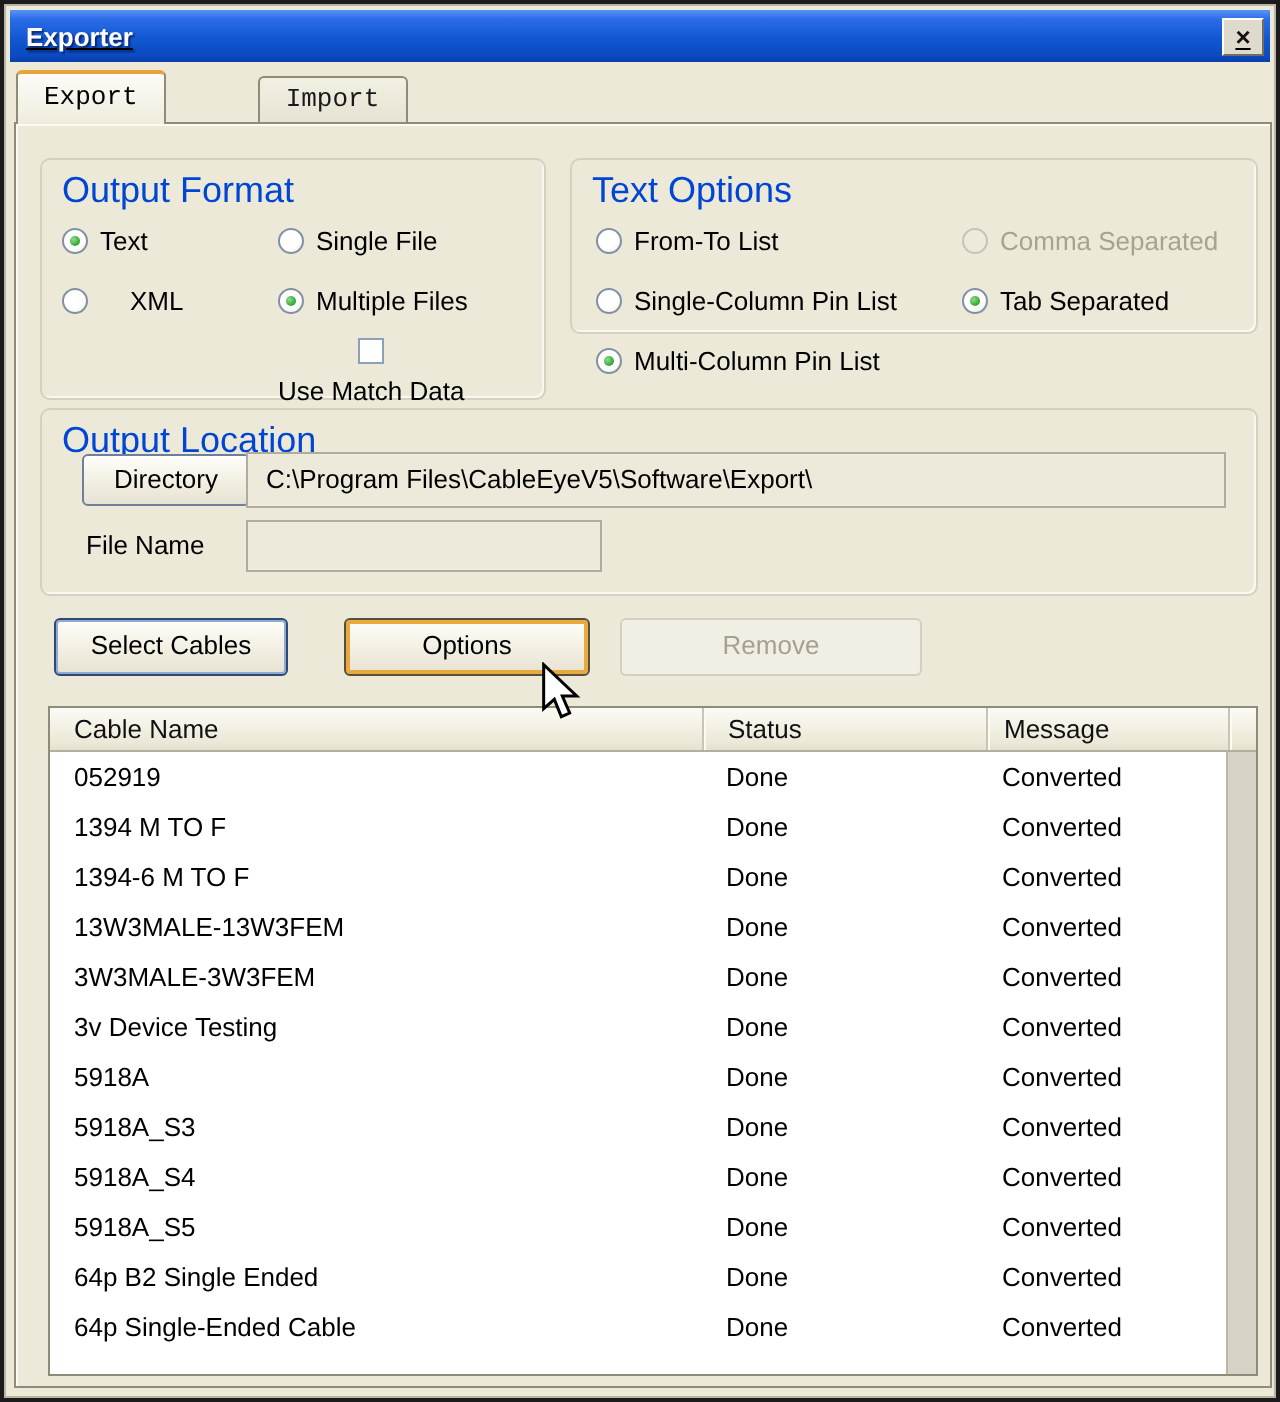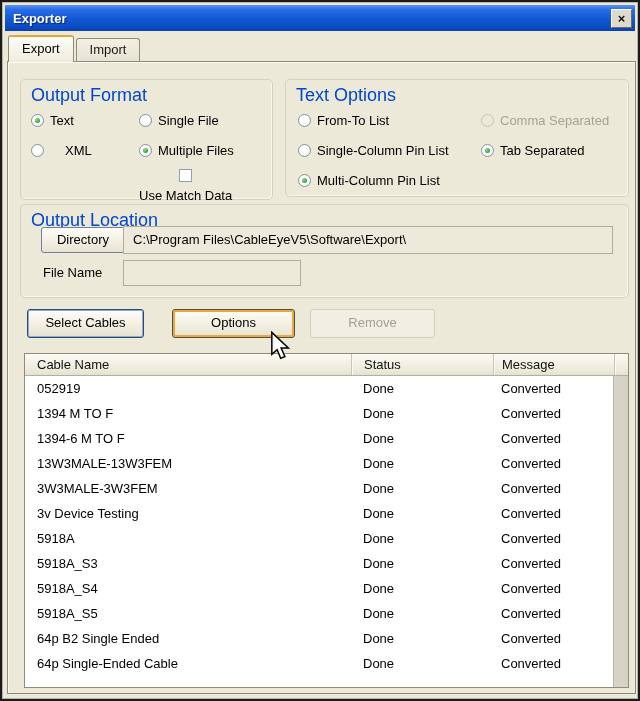--- a/index.html
+++ b/index.html
@@ -5,45 +5,45 @@
   * { margin:0; padding:0; box-sizing:border-box; }
   html,body { background:#fff; }
   body { font-family:"Liberation Sans", sans-serif; font-size:13px; color:#000; }
   .stage { position:relative; width:640px; height:701px; overflow:hidden; }
 
   
   .window { position:absolute; inset:0; border:2px solid #1b1b1b; background:#ece9d8;
             box-shadow:inset 0 0 0 1px #b8b5a4; }
   .titlebar { position:absolute; left:3px; right:3px; top:3px; height:26px;
               background:linear-gradient(180deg,#5a93f5 0%,#2a6ce8 18%,#1257d2 55%,#0b4ac0 88%,#0a3fae 100%);
-              display:flex; align-items:center; padding:0 3px 0 8px; }
+              display:flex; align-items:center; padding:0 3px 0 8px;text-decoration:underline; }
   .title-text { color:#fff; font-weight:bold; font-size:13px; text-shadow:1px 1px 1px rgba(0,0,40,.55); flex:1; }
   .close-btn { width:21px; height:19px; background:#dedbce; color:#111;
                border-top:1px solid #fffef6; border-left:1px solid #fffef6;
                border-right:1px solid #6f6d5e; border-bottom:1px solid #6f6d5e;
                font-weight:bold; font-size:13px; line-height:17px; text-align:center; cursor:default; }
 
   
-  .tabs { position:absolute; left:6px; top:33px; height:26px; display:flex; align-items:flex-end; z-index:3; }
+  .tabs { position:absolute; left:6px; top:33px; height:26px; display:flex; align-items:flex-end; z-index:3;font-family:Liberation Mono, monospace; }
   .tab { padding:3px 13px 4px 13px; border:1px solid #8e8c79; border-bottom:none;
          border-radius:3px 3px 0 0; margin-right:2px; cursor:default; }
   .tab.active { background:linear-gradient(180deg,#fdfcf7,#efecdd);
                 border-top:2px solid #e8a33d; padding-top:4px; padding-bottom:6px; position:relative; top:1px; z-index:4; }
-  .tab.inactive { background:linear-gradient(180deg,#f2f0e3,#e6e3d3); color:#1a1a1a; }
+  .tab.inactive { background:linear-gradient(180deg,#f2f0e3,#e6e3d3); color:#1a1a1a;margin-left:44px; }
 
   
   .panel { position:absolute; left:5px; top:59px; width:629px; height:633px;
            border:1px solid #8e8c79; background:#ece9d8; box-shadow:inset 1px 1px 0 #fbfaf3; }
 
   .groupbox { position:absolute; border:1px solid #d4d1bf; border-radius:5px;
               box-shadow:inset -1px -1px 0 rgba(255,255,255,.65); }
   .gb-caption { position:absolute; left:10px; top:5px; color:#0046d5; font-size:18px; }
 
   #gb-output-format { left:12px; top:17px; width:253px; height:121px; }
-  #gb-text-options  { left:277px; top:17px; width:344px; height:118px;text-align:center; }
+  #gb-text-options  { left:277px; top:17px; width:344px; height:88px;text-align:center; }
   #gb-output-location { left:12px; top:142px; width:609px; height:94px; }
 
   
   .opt-row { position:absolute; display:flex; align-items:center; gap:6px; height:18px; white-space:nowrap; }
   .radio { width:13px; height:13px; border:1px solid #8291a2; border-radius:50%;
            background:radial-gradient(circle at 35% 30%,#ffffff 55%,#e9e7dc); position:relative; flex:0 0 13px; }
   .opt-row.sel .radio::after { content:""; position:absolute; left:3px; top:3px; width:5px; height:5px;
            border-radius:50%; background:radial-gradient(circle at 35% 35%,#8cdc8c,#2ca02c 75%); }
   .checkbox { width:13px; height:13px; border:1px solid #8ca0b8; background:#fff; flex:0 0 13px; }
   .opt-row.dis { color:#a6a392; }
@@ -59,21 +59,21 @@
                     overflow:hidden; white-space:nowrap; }
   #file-name-label { position:absolute; left:22px; top:60px; }
   #file-name-field { left:102px; top:55px; width:178px; height:26px; line-height:24px; padding-left:8px; }
 
   
   .action-btn { position:absolute; top:247px; height:29px; line-height:26px; font-size:13px; }
   #select-cables-btn { left:19px; width:117px; border:1px solid #2e4a74;
                        box-shadow:inset 0 0 0 1px #8fabd4, inset 0 1px 0 #fff; }
   #convert-btn { left:164px; width:123px; border:1px solid #55503c;
                  box-shadow:inset 0 0 0 2px #e9a93e; }
-  #remove-btn { left:302px; width:125px; background:#f1efe3; border:1px solid #d3d0c0;
+  #remove-btn { left:302px; width:151px; background:#f1efe3; border:1px solid #d3d0c0;
                 color:#a4a192; box-shadow:none; }
 
   
   .table { position:absolute; left:16px; top:291px; width:605px; height:335px;
            border:1px solid #8e8c79; background:#fff; overflow:hidden; }
   .thead { display:grid; grid-template-columns:326px 142px 121px 1fr; height:22px;
            background:linear-gradient(180deg,#fcfbf5,#ece9d8 80%,#e4e1d0);
            border-bottom:1px solid #b2af9f; }
   .th { line-height:21px; color:#111; overflow:hidden; white-space:nowrap; }
   .th-name { padding-left:12px; }

